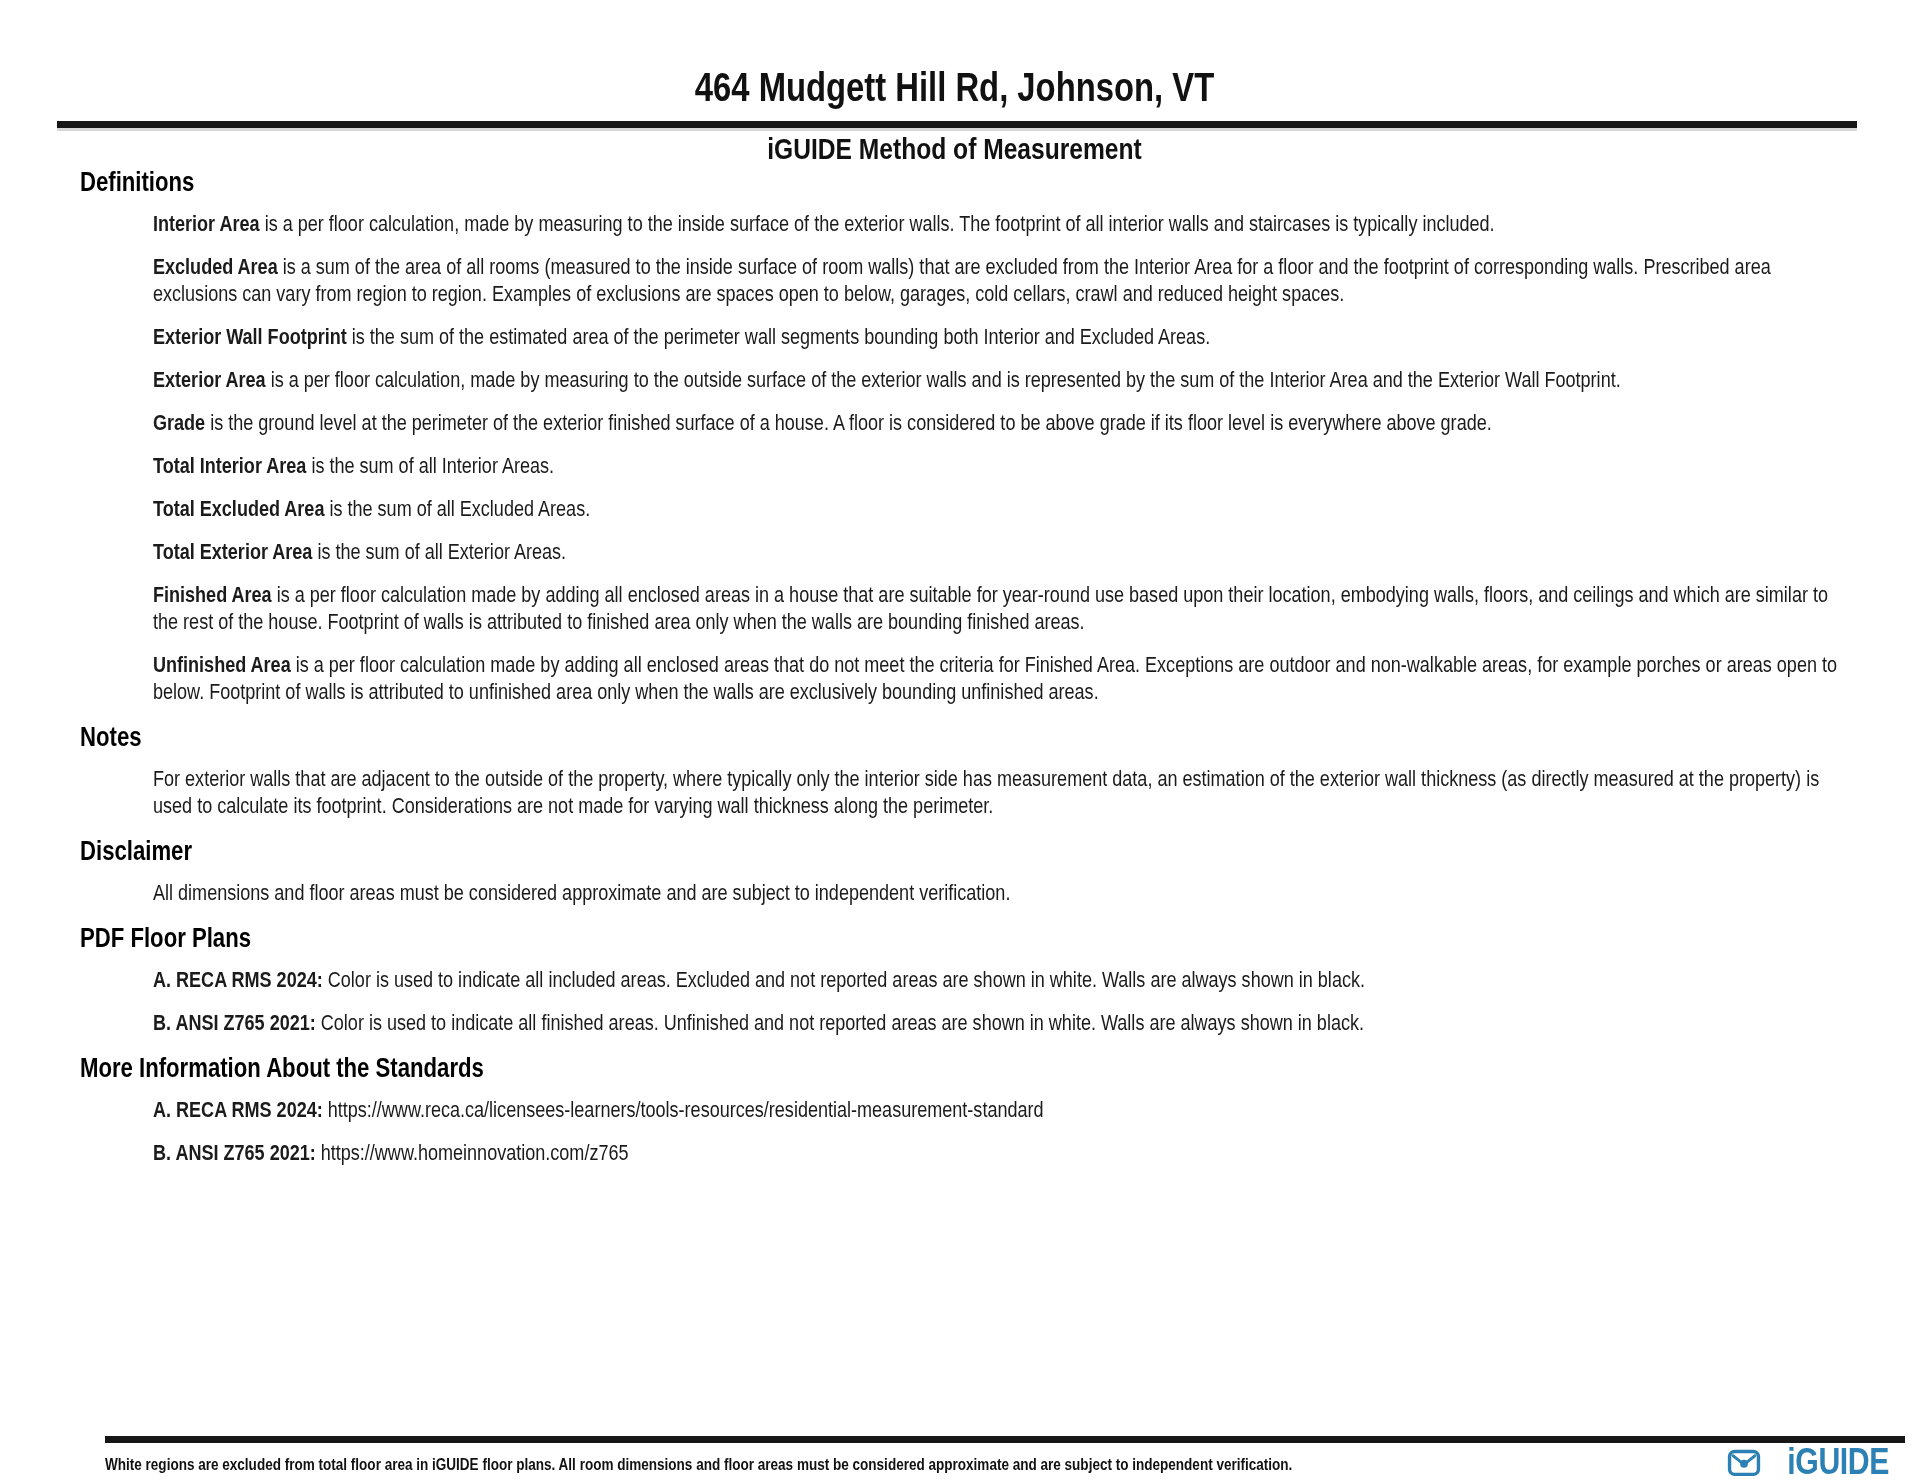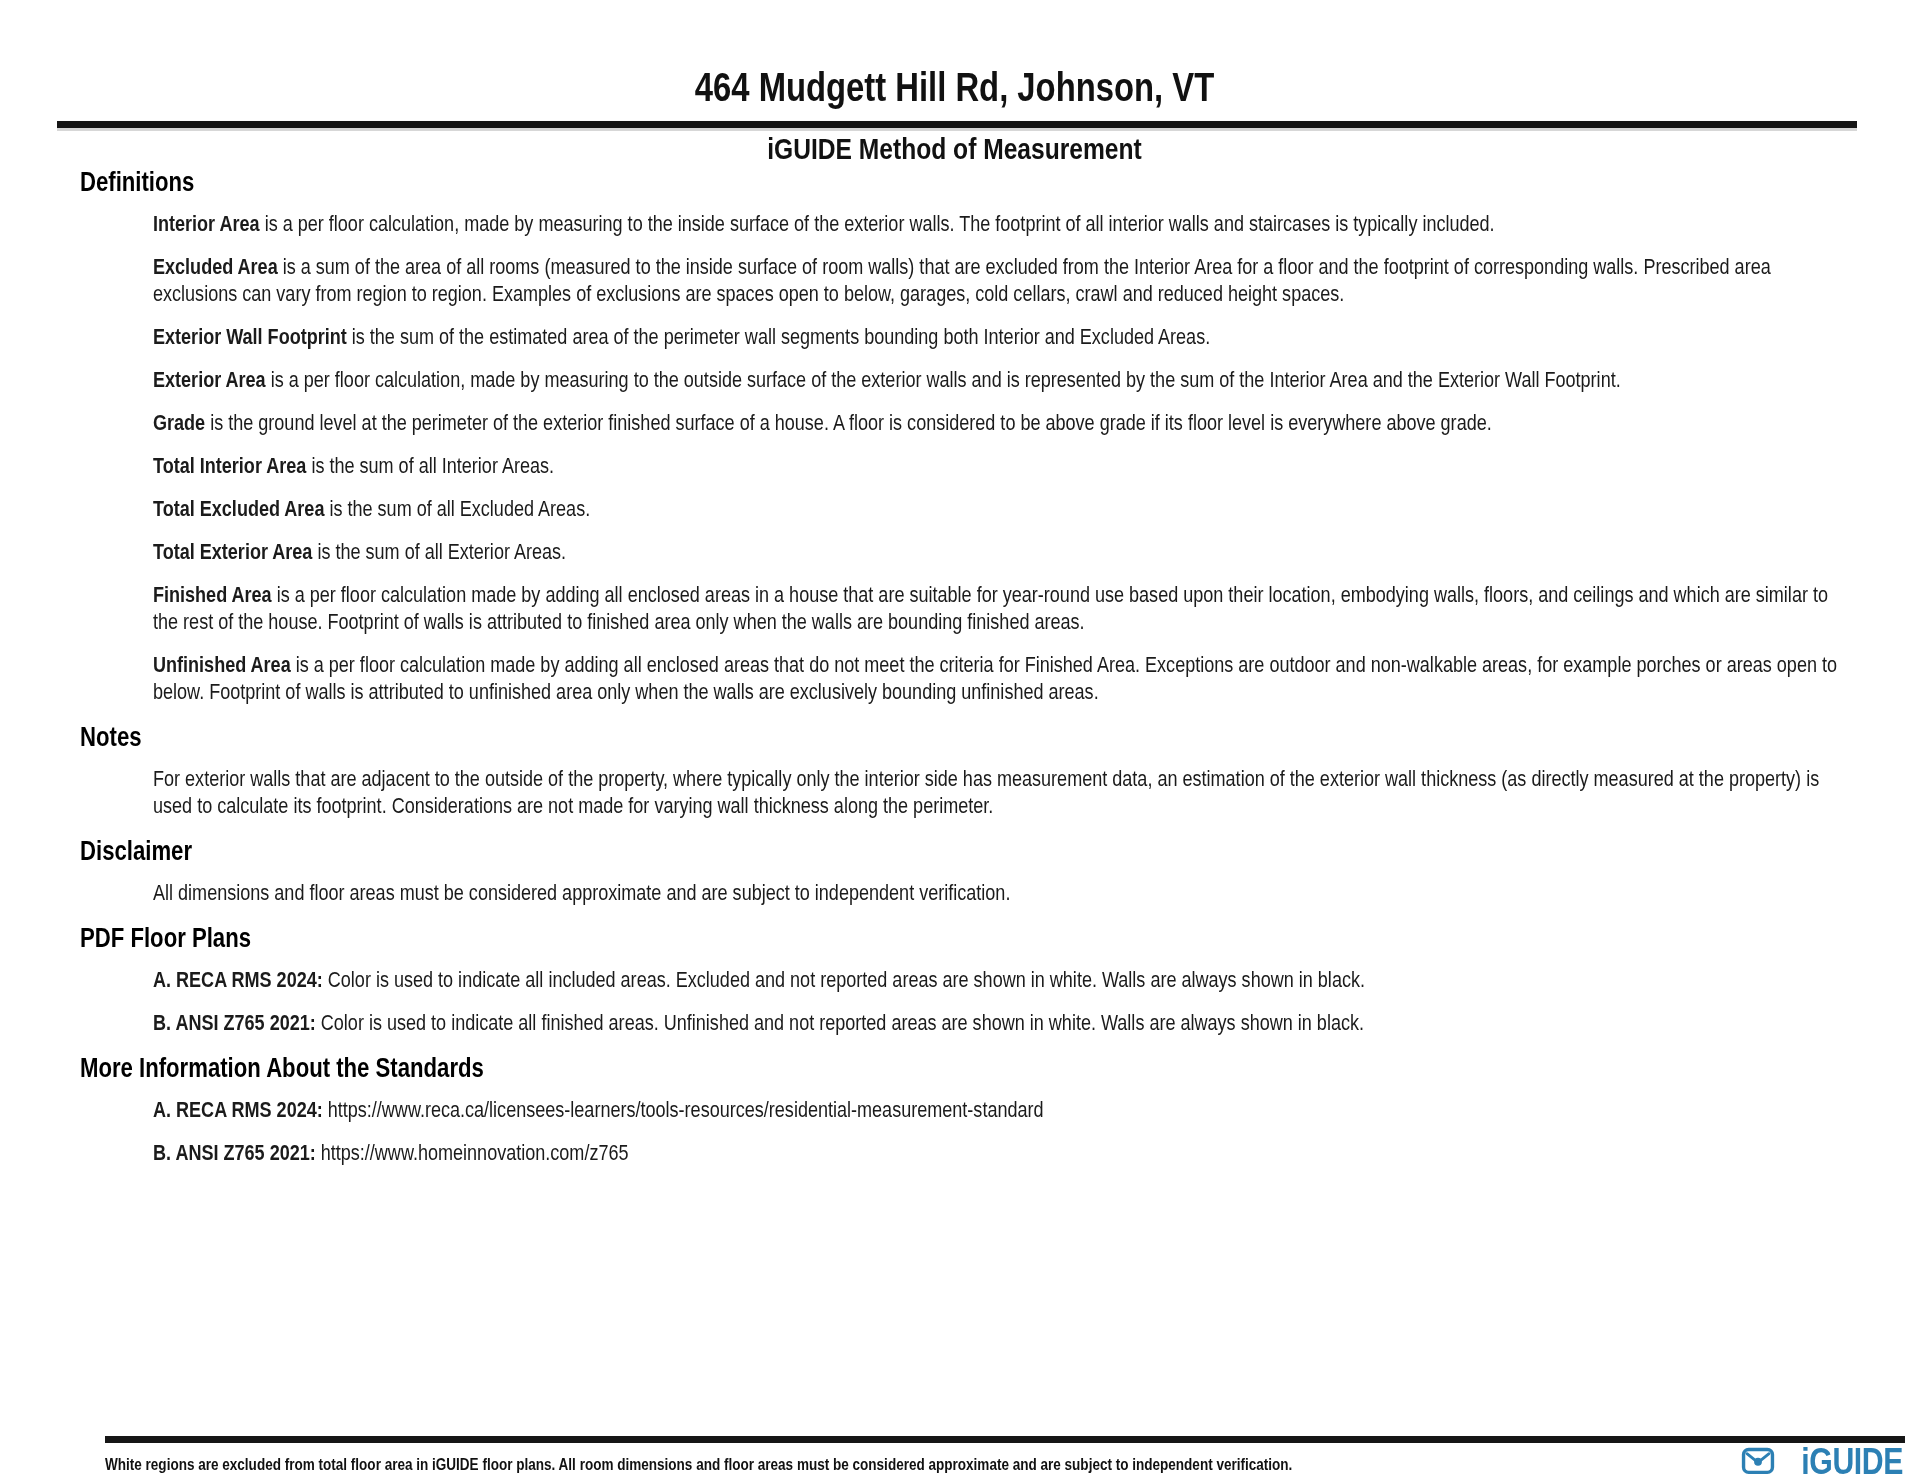--- a/index.html
+++ b/index.html
@@ -54,22 +54,22 @@
   .footer { position: absolute; top: 1372px; left: 57px; width: 1800px; margin-left: 48px; }
   .footer .rule { width: 1800px; box-shadow: none; }
   .footer-text {
     margin-top: 11px;
     font-size: 16.5px; font-weight: bold; line-height: 20px;
     white-space: nowrap;
     transform: scaleX(0.82); transform-origin: 0 0;
     color: #111;
   }
   .logo {
-    position: absolute; right: 2px; top: 9px;
-    display: flex; align-items: flex-start; gap: 7px;
+    position: absolute; right: 16px; top: 9px;
+    display: flex; align-items: center; gap: 7px;
   }
   .logo-text {
     font-size: 36px; font-weight: bold; line-height: 34px;
     letter-spacing: -0.5px;
     transform: scaleX(0.84); transform-origin: 100% 50%;
   }
 </style>
 </head>
 <body>
 

